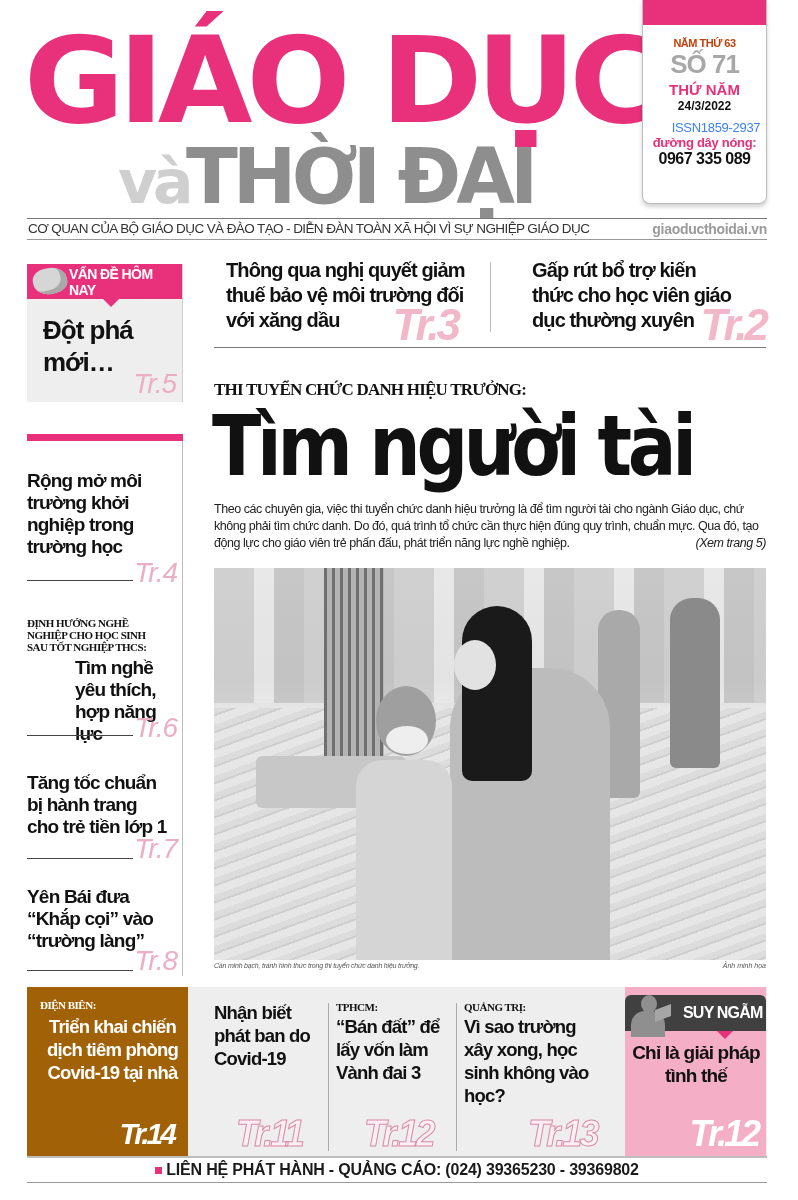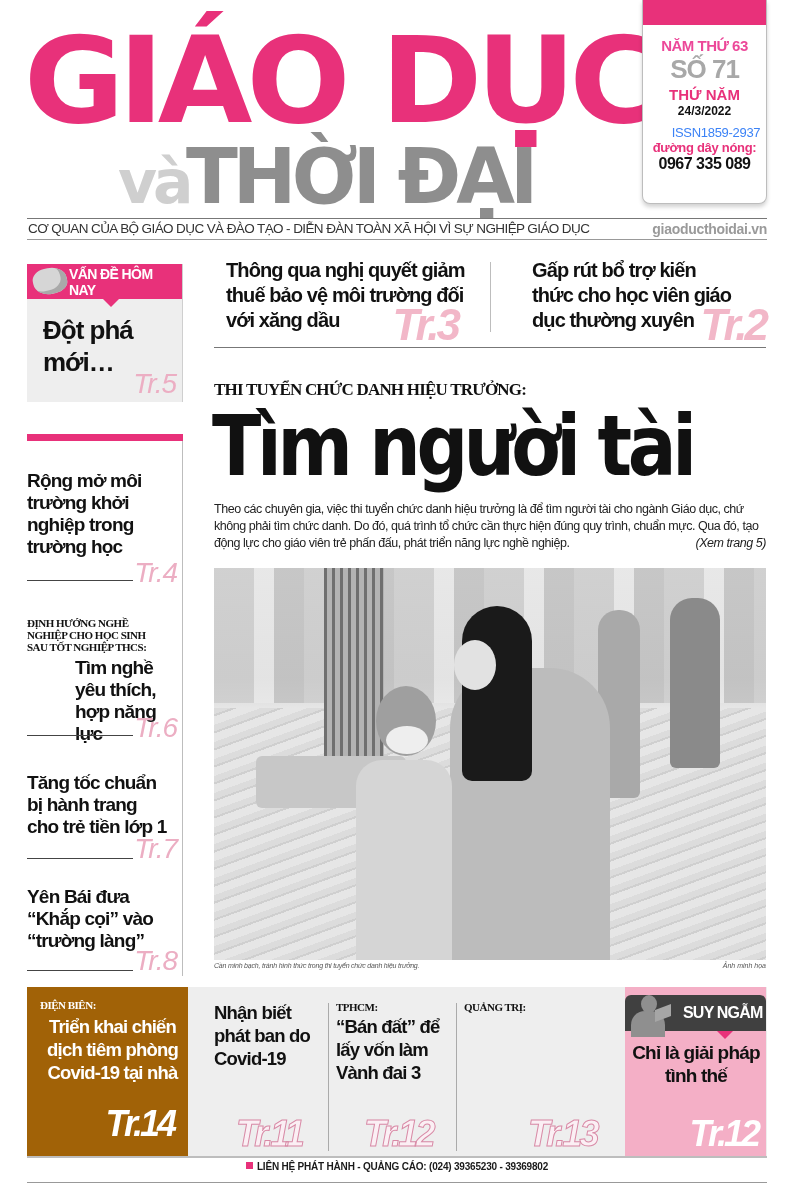--- a/index.html
+++ b/index.html
@@ -28,21 +28,21 @@
       white-space: nowrap;
     }
 
     .issue-box {
       left: 642px; top: 0; width: 125px; height: 204px;
       border: 1px solid #bdbdbd; border-top: none; border-radius: 0 0 8px 8px;
       box-shadow: 0 3px 4px rgba(0,0,0,0.18);
       background: #fff; text-align: center;
     }
     .issue-box .bar { height: 25px; background: #e8317a; }
-    .issue-year { margin-top: 12px; font-size: 15px; font-weight: bold; color: #ec4899; letter-spacing: -0.5px; }
+    .issue-year { margin-top: 12px; font-size: 11px; font-weight: bold; color: #c2410c; letter-spacing: -0.5px; }
     .issue-no { font-size: 26px; font-weight: bold; color: #a8a8a8; line-height: 30px; letter-spacing: -1px; }
     .issue-day { font-size: 15px; font-weight: bold; color: #e8317a; line-height: 18px; margin-top: 2px; }
     .issue-date { font-size: 12px; font-weight: bold; color: #111; line-height: 15px; }
     .issue-issn { font-size: 13px; color: #3b82f6; margin-top: 6px; line-height: 15px; letter-spacing: -0.3px; padding-left: 23px; }
     .issue-hot-label { font-size: 13px; font-weight: bold; color: #e8317a; line-height: 15px; letter-spacing: -0.3px; }
     .issue-hot { font-size: 16px; font-weight: bold; color: #111; line-height: 18px; letter-spacing: -0.5px; }
 
     .tagline-line-top { left: 27px; top: 218px; width: 740px; height: 1px; background: #777; }
     .tagline {
       left: 28px; top: 221px; width: 580px; height: 18px;
@@ -180,22 +180,22 @@
     .box-dark .kicker {
       position: absolute; left: 13px; top: 12px;
       font-family: "Liberation Serif", serif; font-weight: bold; font-size: 11px;
       letter-spacing: -0.5px; color: #fff;
     }
     .box-dark .head {
       position: absolute; left: 13px; top: 28px; width: 145px;
       font-size: 18.5px; font-weight: bold; line-height: 23px; letter-spacing: -0.8px; color: #fff; text-align: center;
     }
     .box-dark .tr {
-      position: absolute; right: 14px; bottom: 12px;
-      font-size: 36px; font-weight: bold; font-style: italic; color: #fff; letter-spacing: -3px;
+      position: absolute; right: 14px; bottom: 6px;
+      font-size: 30px; font-weight: bold; font-style: italic; color: #fff; letter-spacing: -3px;
     }
 
     .box-light { top: 987px; height: 170px; }
     .box-light .kicker {
       position: absolute; left: 6px; top: 14px;
       font-family: "Liberation Serif", serif; font-weight: bold; font-size: 11px;
       letter-spacing: -0.5px; color: #111;
     }
     .box-light .head {
       position: absolute; left: 6px; width: 140px;
@@ -241,21 +241,21 @@
       font-size: 19px; font-weight: bold; line-height: 23px; letter-spacing: -0.8px; color: #111;
     }
     .box-pink .tr {
       position: absolute; right: 8px; bottom: 2px;
       font-size: 36px; font-weight: bold; font-style: italic; color: #fff; letter-spacing: -3px;
     }
 
     
     .footer {
       left: 27px; top: 1161px; width: 740px; height: 22px; text-align: center;
-      font-size: 10px; font-weight: bold; color: #1a1a1a; letter-spacing: -0.2px;
+      font-size: 16px; font-weight: bold; color: #1a1a1a; letter-spacing: -0.2px;
     }
     .footer .sq { display: inline-block; width: 7px; height: 7px; background: #e8317a; margin-right: 4px; vertical-align: 1px; }
     .footer-rule { left: 27px; top: 1182px; width: 740px; height: 1px; background: #999; }
   </style>
 </head>
 <body>
 
 <div class="abs logo-top">GIÁO DỤC</div>
 <div class="abs logo-va">và</div>
 <div class="abs logo-bottom">THỜI ĐẠI</div>
@@ -364,20 +364,21 @@
 
 <div class="abs box-light" style="left:330px;width:124px;">
   <div class="kicker">TPHCM:</div>
   <div class="head" style="top:28px;width:118px;">“Bán đất” để lấy vốn làm Vành đai 3</div>
   <div class="tr" style="left:34px;">Tr.12</div>
 </div>
 <div class="abs strip-vline" style="left:456px;"></div>
 
 <div class="abs box-light" style="left:458px;width:160px;">
   <div class="kicker">QUẢNG TRỊ:</div>
+  <div class="head" style="top:28px;width:140px;">Vì sao trường xây xong, học sinh không vào học?</div>
   <div class="tr" style="left:70px;">Tr.13</div>
 </div>
 
 <div class="abs box-pink">
   <div class="hdr">
     <span class="reader-icon-head"></span>
     <span class="reader-icon-body"></span>
     <span class="reader-icon-book"></span>
     <span class="hdr-text">SUY NGẪM</span>
   </div>

